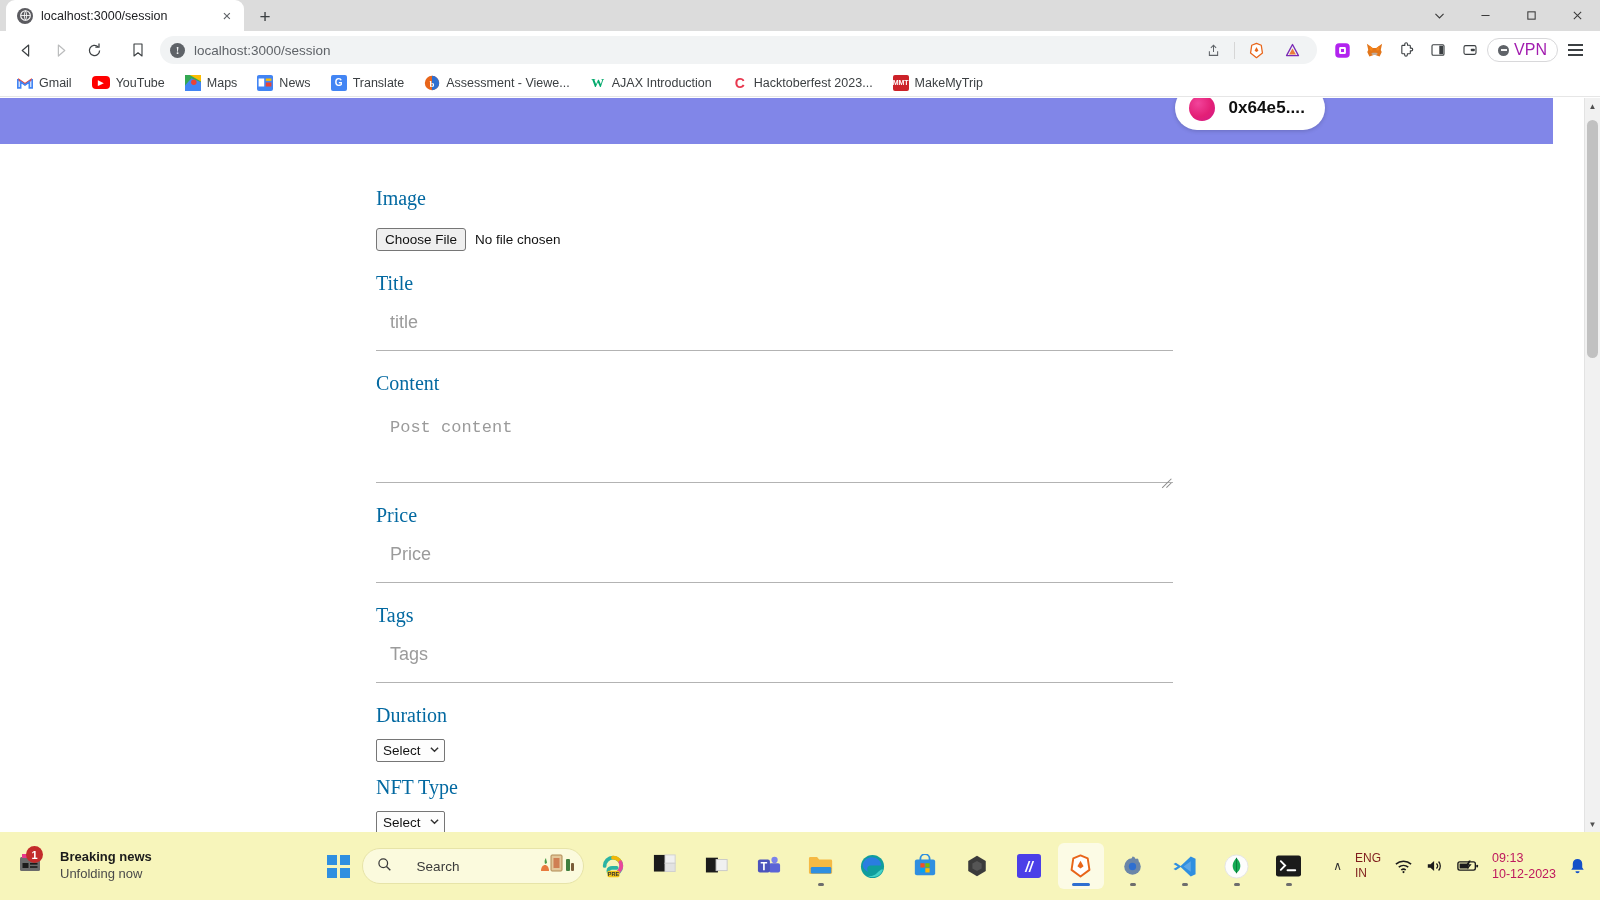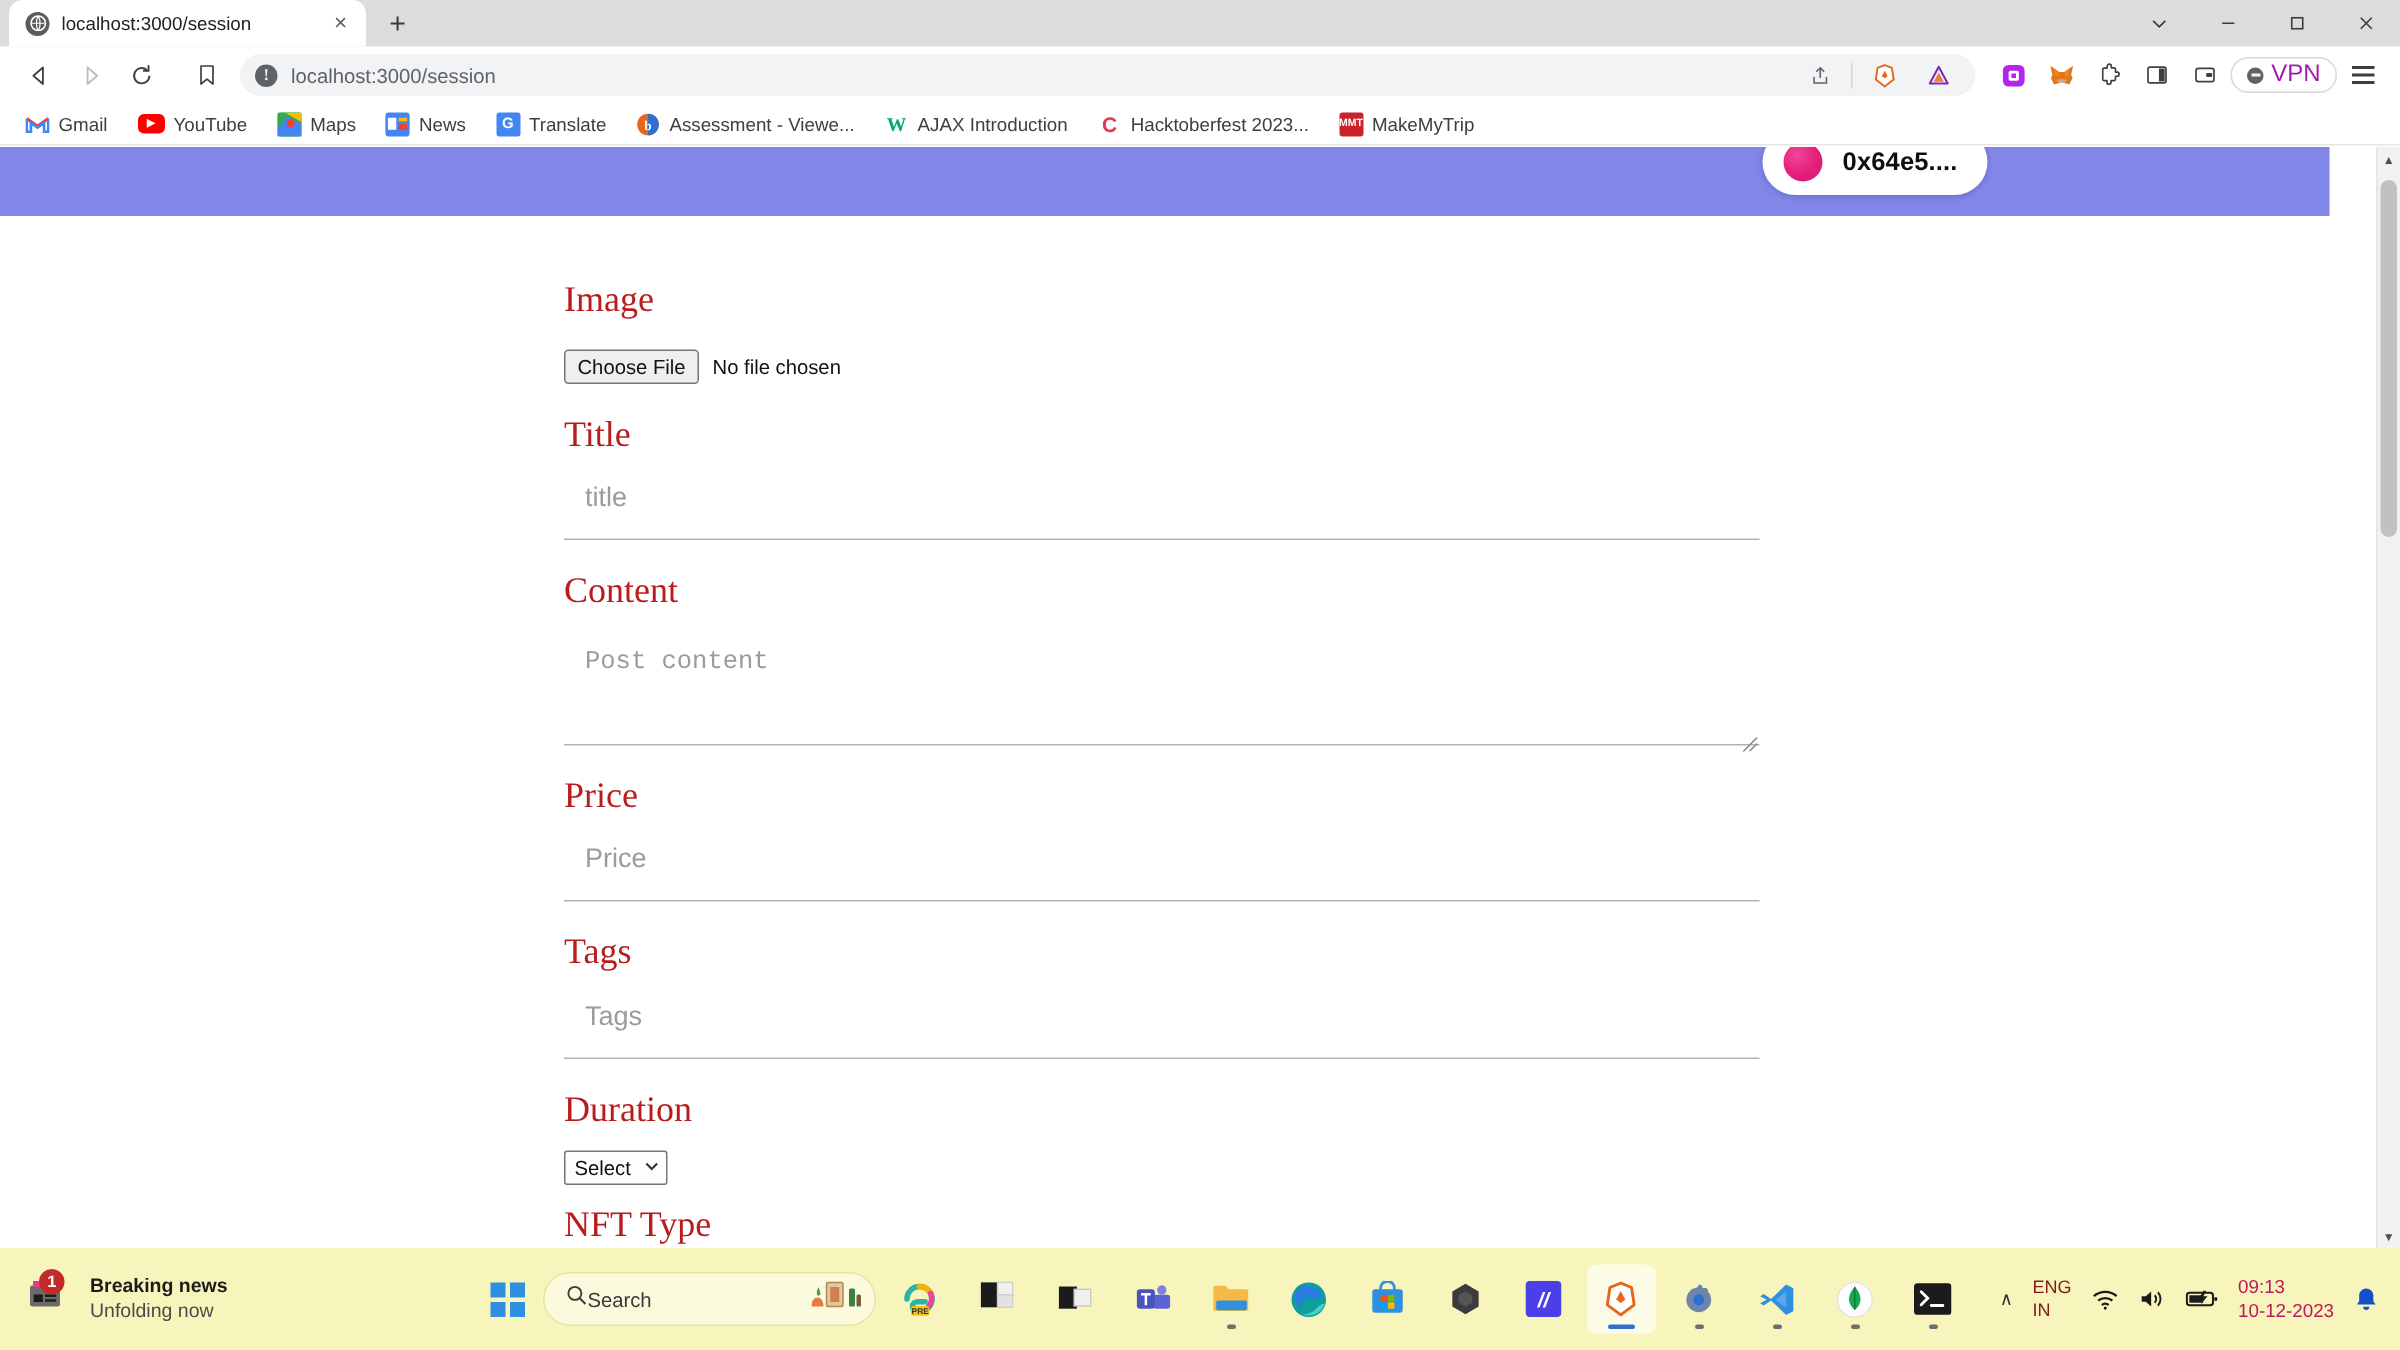--- a/index.html
+++ b/index.html
@@ -147,21 +147,21 @@
   .wallet-addr {
     font-size: 17px; font-weight: bold; color: #0f0f0f;
     letter-spacing: .1px;
   }
 
   .form-wrap { padding-top: 43px; }
   .form { width: 797px; margin-left: 376px; }
 
   .f-label {
     font-family: "Liberation Serif", serif;
-    font-size: 24px; color: #b91c1c;
+    font-size: 20px; color: #0369a1;
     line-height: 1.15;
   }
   .f-group { margin-bottom: 0; }
 
   .file-row { margin-top: 18px; display: flex; align-items: center; gap: 9px; }
   .file-btn {
     font-family: "Liberation Sans", sans-serif;
     font-size: 13.5px; color: #111;
     background: #efefef;
     border: 1px solid #767676;
@@ -259,21 +259,21 @@
   .news-t1 { font-size: 13px; color: #1b1b1b; font-weight: 600;}
   .news-t2 { font-size: 13px; color: #4a4a4a; }
 
   .tb-center { flex: 1 1 auto; display: flex; align-items: center; justify-content: center; gap: 6px; }
   .start-btn { width: 34px; height: 34px; display:flex;align-items:center;justify-content:center;}
   .win-logo { display: grid; grid-template-columns: 10px 10px; grid-template-rows: 10px 10px; gap: 3px; }
   .win-logo i { background: #2f8fe0; display: block; }
   .search-pill {
     width: 222px; height: 36px; border-radius: 18px;
     background: #fbfadd; border: 1px solid #e7e4a8;
-    display: flex; align-items: center; gap: 0;
+    display: flex; align-items: center; gap: 25px;
     padding: 0 6px 0 14px;
   }
   .search-txt { font-size: 13.5px; color: #3a3a3a; flex: 1 1 auto;}
   .tbi {
     width: 46px; height: 46px; flex:none;
     display: flex; align-items: center; justify-content: center;
     position: relative; border-radius: 6px;
   }
   .tbi.active { background: rgba(255,255,255,.62); }
   .tbi .run-dot {

